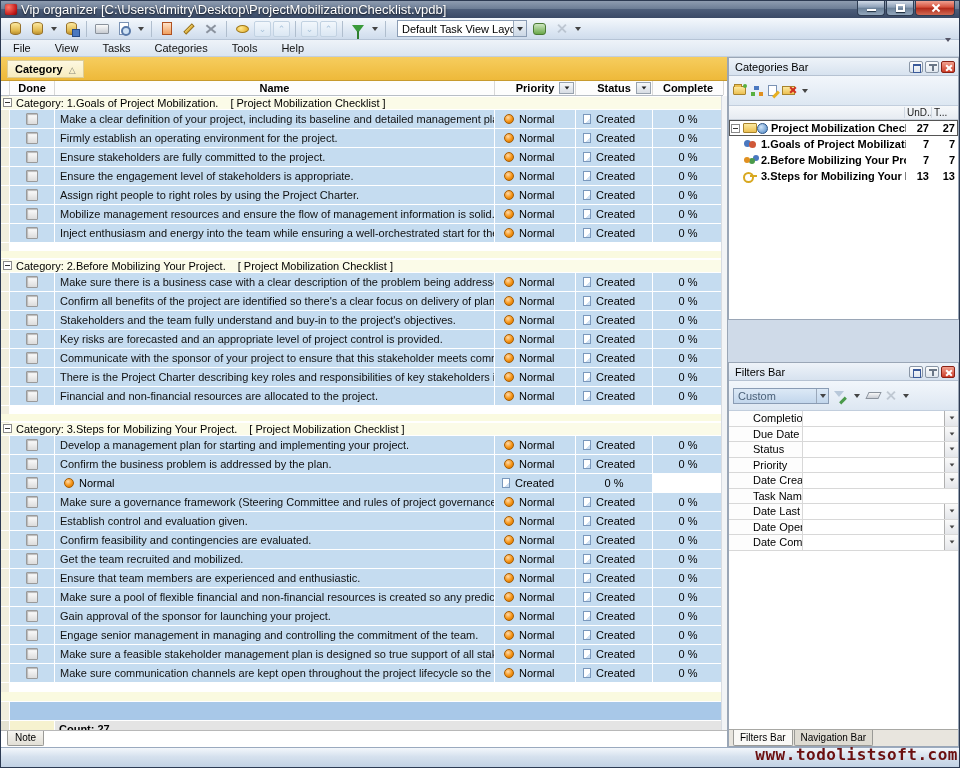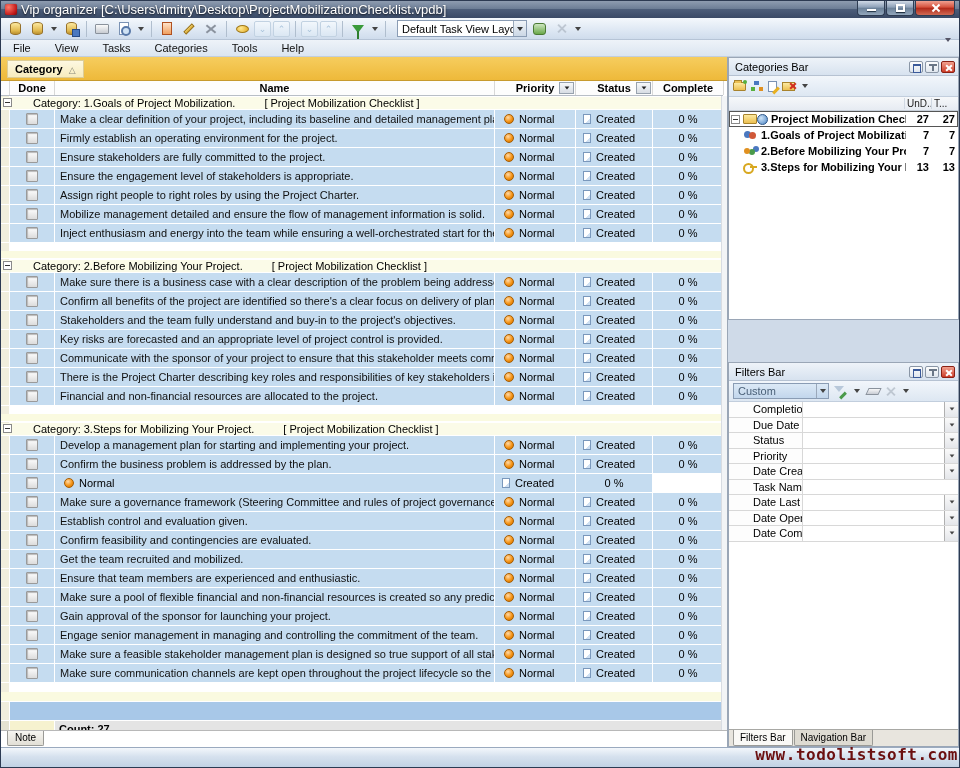--- a/index.html
+++ b/index.html
@@ -83,21 +83,21 @@
   .task-row .cell { background:#c5dcf0; font-size:11px; display:flex; align-items:center; overflow:hidden; white-space:nowrap; }
   .c-done { justify-content:center; }
   .checkbox { width:12px; height:12px; background:linear-gradient(#fdfdfd,#dcdcdc); border:1px solid #9a9a9a; box-shadow:inset 1px 1px 1px #b8b8b8; border-radius:1px; }
   .c-name { padding-left:5px; color:#101010; }
   .c-pri { padding-left:9px; gap:5px; }
   .pri-icon { width:10px; height:10px; border-radius:50%; background:radial-gradient(circle at 38% 32%, #ffd9a8, #f59416 55%, #c46a00); border:1px solid #a85c00; flex:none; }
   .c-status { padding-left:7px; gap:5px; }
   .st-icon { width:8px; height:10px; background:linear-gradient(135deg,#fff 70%,#cfe0f2 70%); border:1px solid #7a98bc; flex:none; }
   .c-comp { justify-content:center; }
   .cat-row { height:13px; }
-  .cat-inner { grid-column:1 / -1; background:#fbfbe8; font-size:11px; display:flex; align-items:center; gap:21px; padding-left:2px; white-space:nowrap; overflow:hidden; }
+  .cat-inner { grid-column:1 / -1; background:#fbfbe8; font-size:11px; display:flex; align-items:center; gap:4px; padding-left:2px; white-space:nowrap; overflow:hidden; }
   .expander { width:9px; height:9px; background:#fff; border:1px solid #8a8a8a; position:relative; flex:none; }
   .expander::before { content:""; position:absolute; left:1px; top:3px; width:5px; height:1px; background:#333; }
   .cat-suffix { margin-left:8px; }
   .spacer-row { height:15px; } .spacer-row .sp { grid-column:1 / -1; background:#fafae0; }
   .tall { height:18px; }
   .blue-row { height:18px; } .blue-row .bl { grid-column:2 / -1; background:#a8c8e8; }
   .count-row { height:16px; margin-bottom:0; }
   .count-row .selstrip { background:#e4e2d2; }
   .count-row .cy { background:#f6f2cf; }
   .count-row .cg { grid-column:3 / -1; background:#e4e4e4; font-size:11px; font-weight:bold; display:flex; align-items:center; padding-left:4px; }
@@ -113,21 +113,21 @@
   .ptitle { height:18px; background:linear-gradient(#eef3f9,#d7e2ef); border-bottom:1px solid #b6c2d2; display:flex; align-items:center; padding:0 3px 0 6px; font-size:11px; }
   .ptitle .pt { flex:1; }
   .pbtns { display:flex; gap:2px; }
   .pbtn { width:14px; height:12px; border:1px solid #8a96a6; border-radius:2px; background:linear-gradient(#fdfdfd,#dfe6ee); position:relative; }
   .pbtn.restore::before { content:""; position:absolute; left:3px; top:2px; width:6px; height:6px; border:1px solid #3a5a9a; border-top-width:2px; }
   .pbtn.pin::before { content:""; position:absolute; left:6px; top:2px; width:2px; height:7px; background:#6a7686; }
   .pbtn.pin::after { content:""; position:absolute; left:3px; top:2px; width:8px; height:2px; background:#6a7686; }
   .pbtn.close { background:linear-gradient(#f2a08e,#cc3c28); border-color:#8a2014; }
   .pbtn.close::before,.pbtn.close::after { content:""; position:absolute; left:6px; top:2px; width:2px; height:8px; background:#fff; }
   .pbtn.close::before{transform:rotate(45deg);} .pbtn.close::after{transform:rotate(-45deg);}
-  .ptoolbar { height:21px; background:linear-gradient(#f2f6fb,#dde7f2); border-bottom:1px solid #c2cedd; display:flex; align-items:center; padding:0 4px; gap:5px; }
+  .ptoolbar { height:30px; background:linear-gradient(#f2f6fb,#dde7f2); border-bottom:1px solid #c2cedd; display:flex; align-items:center; padding:0 4px; gap:5px; }
   .icn-folder { width:13px; height:9px; background:linear-gradient(#fce9a0,#ecc052); border:1px solid #a8832c; border-radius:1px; position:relative; }
   .icn-folder::before { content:""; position:absolute; left:0; top:-3px; width:6px; height:2px; background:#ecc052; border:1px solid #a8832c; border-bottom:none; }
   .spark::after { content:""; position:absolute; right:-2px; top:-3px; width:4px; height:4px; background:#58b040; border-radius:50%; }
   .icn-tree { width:12px; height:10px; position:relative; }
   .icn-tree::before { content:""; position:absolute; left:3px; top:0; width:5px; height:4px; background:#4a78c0; }
   .icn-tree::after { content:""; position:absolute; left:0; top:6px; width:4px; height:4px; background:#58b040; box-shadow:8px 0 0 #e09020; }
   .icn-editpage { width:9px; height:11px; background:#fff; border:1px solid #7a92b4; position:relative; }
   .icn-editpage::after { content:""; position:absolute; right:-4px; bottom:-1px; width:8px; height:3px; background:#e8b020; transform:rotate(-45deg); }
   .icn-delfolder { width:13px; height:9px; background:linear-gradient(#fce9a0,#ecc052); border:1px solid #a8832c; position:relative; }
   .icn-delfolder::before,.icn-delfolder::after { content:""; position:absolute; right:0px; top:-1px; width:2px; height:8px; background:#d03020; }
@@ -376,21 +376,21 @@
                 <i class="st-icon"></i>
                 <span class="sv">Created</span>
               </span>
     <span class="cell c-comp">0 %</span>
   </div>
             <div class="row task-row">
     <span class="selstrip"></span>
     <span class="cell c-done">
                 <span class="checkbox"></span>
               </span>
-    <span class="cell c-name">Mobilize management detailed and ensure the flow of management information is solid.</span>
+    <span class="cell c-name">Mobilize management resources and ensure the flow of management information is solid.</span>
     <span class="cell c-pri">
                 <i class="pri-icon"></i>
                 <span class="pv">Normal</span>
               </span>
     <span class="cell c-status">
                 <i class="st-icon"></i>
                 <span class="sv">Created</span>
               </span>
     <span class="cell c-comp">0 %</span>
   </div>

